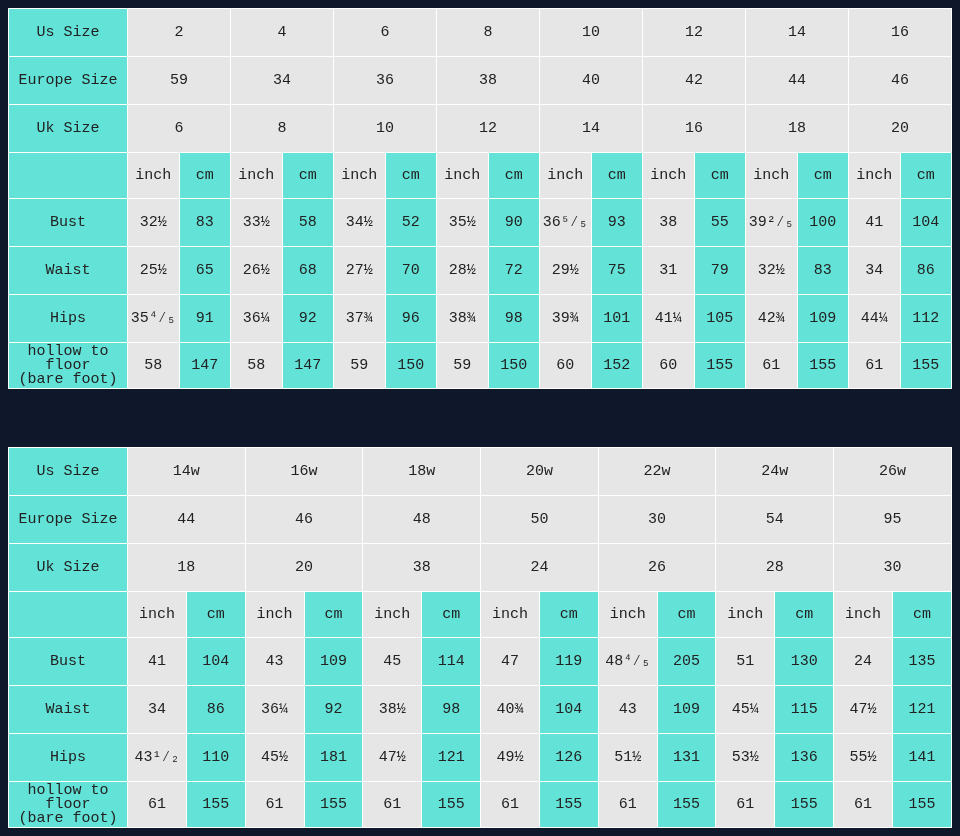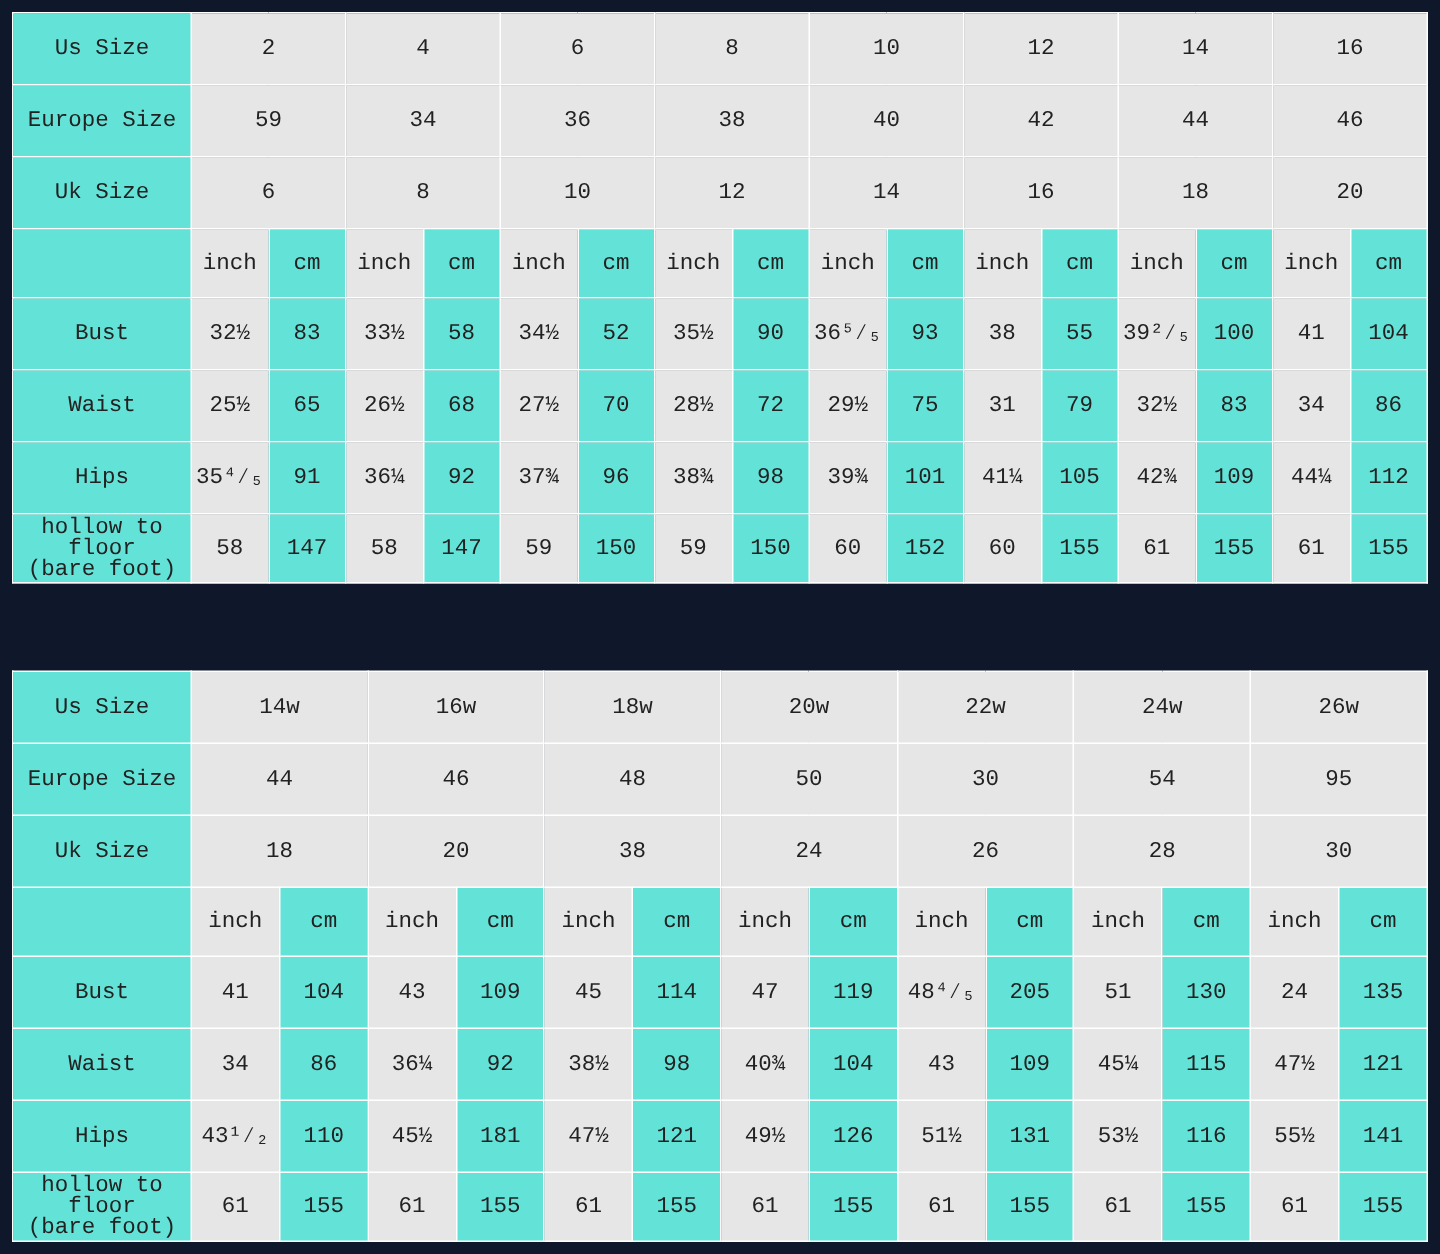--- a/index.html
+++ b/index.html
@@ -298,21 +298,21 @@
         <td class="teal meas">110</td>
         <td class="gray meas">45½</td>
         <td class="teal meas">181</td>
         <td class="gray meas">47½</td>
         <td class="teal meas">121</td>
         <td class="gray meas">49½</td>
         <td class="teal meas">126</td>
         <td class="gray meas">51½</td>
         <td class="teal meas">131</td>
         <td class="gray meas">53½</td>
-        <td class="teal meas">116</td>
+        <td class="teal meas">136</td>
         <td class="gray meas">55½</td>
         <td class="teal meas">141</td>
       </tr>
       <tr class="floor-row">
         <td class="lbl-small">
           <span>hollow to floor</span><br>
           <span>(bare foot)</span>
         </td>
         <td class="gray meas">61</td>
         <td class="teal meas">155</td>

